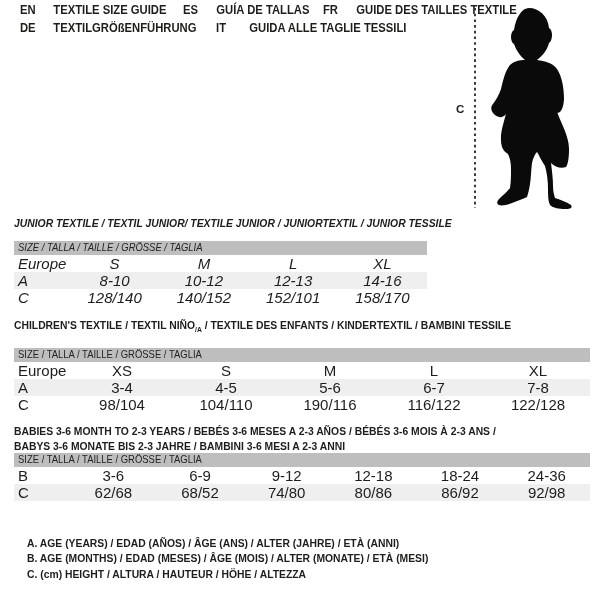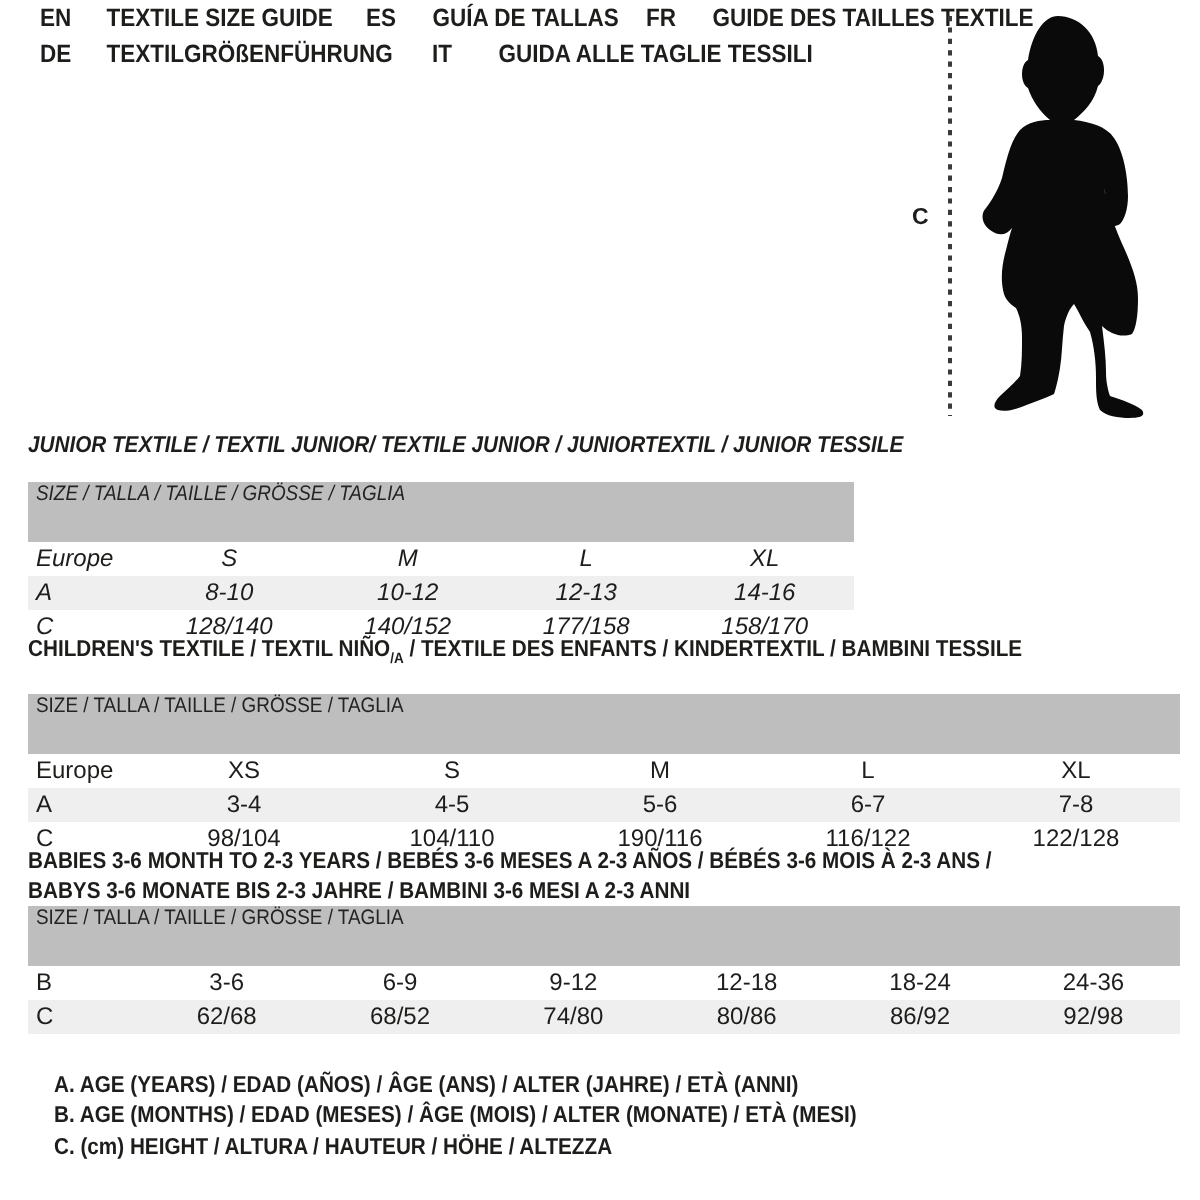--- a/index.html
+++ b/index.html
@@ -16,23 +16,23 @@
   #c-label{position:absolute;left:456px;top:103px;font-size:11.5px;font-weight:bold;}
   
   .tbl{position:absolute;left:14px;}
   .t0{top:216px;width:413px;font-style:italic;}
   .t1{top:318px;width:576px;}
   .t2{top:424px;width:576px;}
   .tbl-title{font-size:11.5px;font-weight:bold;line-height:14.5px;}
   .t0 .tbl-title,.t1 .tbl-title{margin-bottom:10.5px;}
   .t2 .tbl-title{}
   .sub{font-size:7.5px;vertical-align:sub;}
-  .size-bar{height:30px;background:#bebebe;font-size:10.5px;line-height:13px;
+  .size-bar{height:14px;background:#bebebe;font-size:10.5px;line-height:13px;
             padding-left:4px;color:#232323;overflow:hidden;}
-  .row{display:flex;height:17px;line-height:17px;font-size:12px;}
+  .row{display:flex;height:17px;line-height:17px;font-size:15px;}
   .row.shaded{background:#efefef;}
   .row .lbl{width:52px;padding-left:4px;flex:none;}
   .row .val{flex:1;text-align:center;}
   
   #legend{position:absolute;left:14px;top:536px;}
   .legend-line{height:15.4px;line-height:15.4px;font-size:11.5px;font-weight:bold;margin-left:13px;}
 </style>
 </head>
 <body>
 
@@ -74,21 +74,21 @@
       <span class="lbl">A</span>
       <span class="val">8-10</span>
       <span class="val">10-12</span>
       <span class="val">12-13</span>
       <span class="val">14-16</span>
     </div>
     <div class="row">
       <span class="lbl">C</span>
       <span class="val">128/140</span>
       <span class="val">140/152</span>
-      <span class="val">177/158</span>
+      <span class="val">152/101</span>
       <span class="val">158/170</span>
     </div>
   </div>
 <div class="tbl t1" id="tbl1">
     <div class="tbl-title"><div class="cond"><span>CHILDREN'S TEXTILE / TEXTIL NIÑO</span><span class="sub">/A</span><span> / TEXTILE DES ENFANTS / KINDERTEXTIL / BAMBINI TESSILE</span></div></div>
     <div class="size-bar"><span class="cond">SIZE / TALLA / TAILLE / GRÖSSE / TAGLIA</span></div>
     <div class="row">
       <span class="lbl">Europe</span>
       <span class="val">XS</span>
       <span class="val">S</span>

